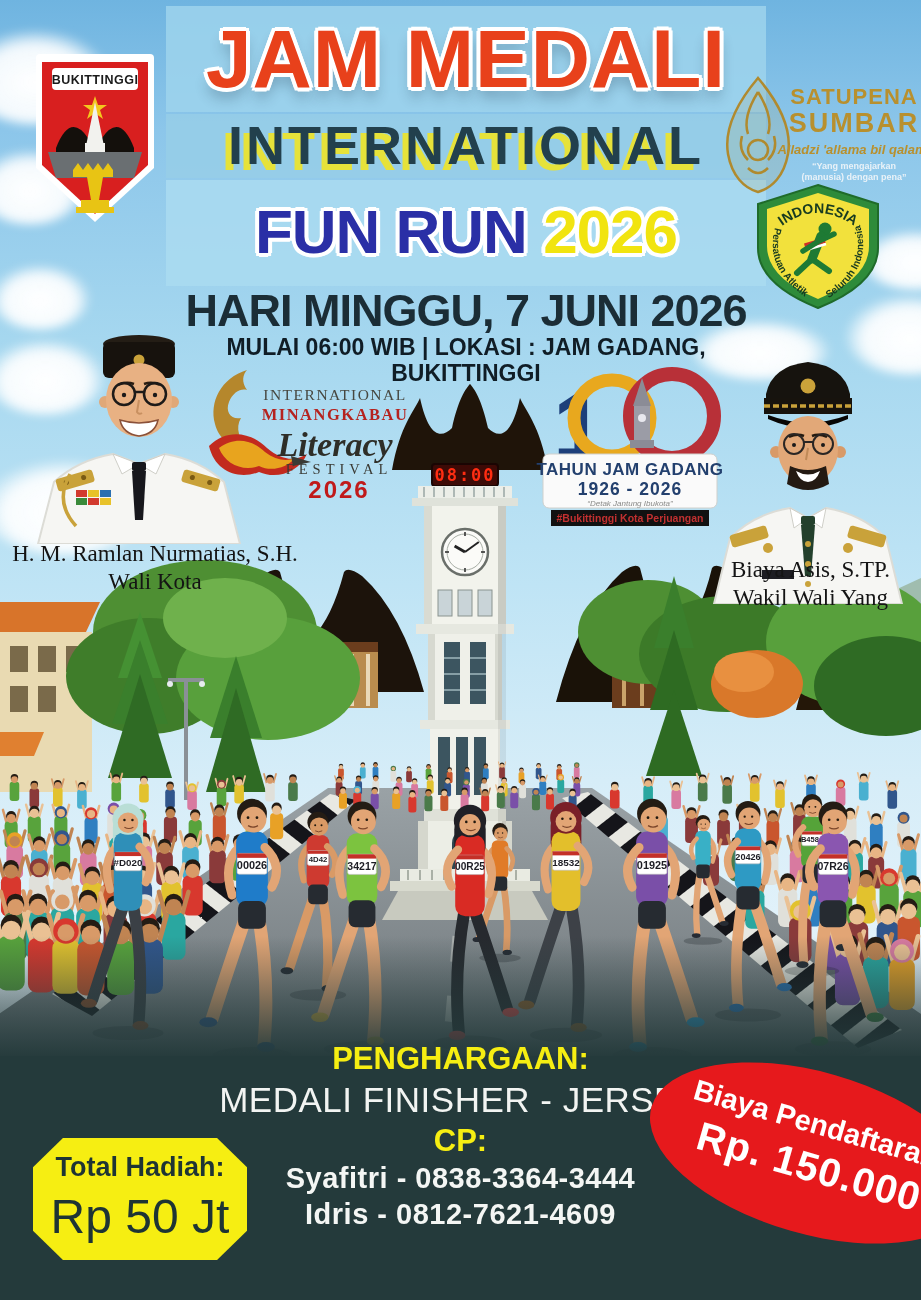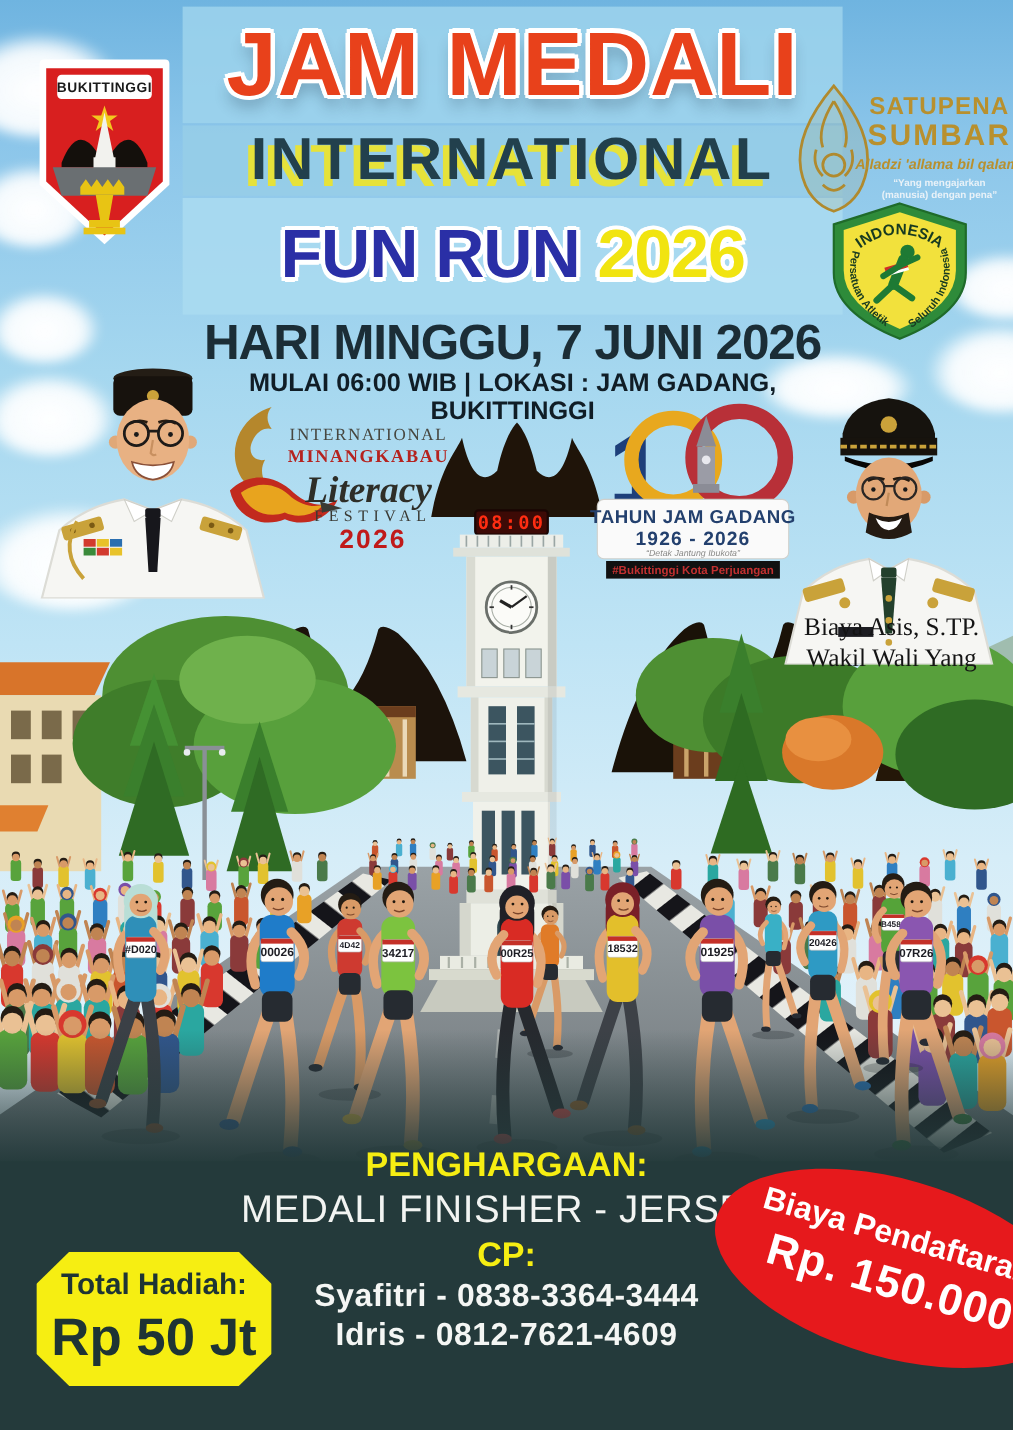--- a/index.html
+++ b/index.html
@@ -22,21 +22,21 @@
   .caption{position:absolute;text-align:center;font-family:"Liberation Serif",serif;font-size:23px;color:#141414;z-index:5;line-height:28px;}
   
   .bpanel{position:absolute;left:0;top:1056px;width:921px;height:244px;background:#243a3b;z-index:2;}
   .btext{position:absolute;left:0;top:1038px;width:921px;text-align:center;z-index:6;}
   .btext .yel{color:#f6ee12;font-size:31px;font-weight:700;margin:3px 0;}
   .btext .wht{color:#f2f4f2;font-size:35px;font-weight:400;margin:2px 0;letter-spacing:.5px;}
   .btext .cpn{color:#f4f6f4;font-size:29px;font-weight:700;margin:3px 0;letter-spacing:.5px;}
   .prize{position:absolute;left:33px;top:1138px;width:214px;height:122px;background:#f6ee12;z-index:7;text-align:center;
     clip-path:polygon(14% 0,86% 0,100% 24%,100% 76%,86% 100%,14% 100%,0 76%,0 24%);border-radius:25px;}
   .prize .pl{margin-top:14px;font-size:27px;font-weight:800;color:#1e3434;}
-  .prize .pv{margin-top:6px;font-size:48px;font-weight:700;color:#1e3434;}
+  .prize .pv{margin-top:6px;font-size:48px;font-weight:400;color:#1e3434;}
   .fee{position:absolute;left:645px;top:1072px;width:336px;height:162px;background:#e6191c;border-radius:50%;z-index:7;
     transform:rotate(16deg);text-align:center;color:#fff;}
   .fee .fl{margin-top:36px;font-size:29px;font-weight:800;}
   .fee .fv{margin-top:4px;font-size:40px;font-weight:800;letter-spacing:1px;}
   svg text{font-family:"Liberation Sans",sans-serif;}
   svg .serif{font-family:"Liberation Serif",serif;}
   .z3{z-index:3}.z4{z-index:4}
 </style>
 </head>
 <body>
@@ -1228,20 +1228,24 @@
         <rect x="146" y="188" width="38" height="13" rx="3" fill="#c9a23a"></rect>
       </g>
     <circle cx="106" cy="202" r="3" fill="#c9a23a"></circle>
       <circle cx="106" cy="222" r="3" fill="#c9a23a"></circle>
       <circle cx="106" cy="242" r="3" fill="#c9a23a"></circle>
     <rect x="60" y="228" width="32" height="9" fill="#1d1d22"></rect>
     <circle cx="146" cy="206" r="5" fill="#caa23a"></circle>
       <circle cx="66" cy="206" r="5" fill="#caa23a"></circle>
   </svg>
 
+  <div class="caption" style="left:8px;top:540px;width:294px;">
+    <div>H. M. Ramlan Nurmatias, S.H.</div>
+    <div>Wali Kota</div>
+  </div>
   <div class="caption" style="left:700px;top:556px;width:221px;">
     <div>Biaya Asis, S.TP.</div>
     <div>Wakil Wali Yang</div>
   </div>
 
   <div class="bpanel"></div>
   <div class="btext">
     <div class="yel">PENGHARGAAN:</div>
     <div class="wht">MEDALI FINISHER - JERSEY</div>
     <div class="yel">CP:</div>

